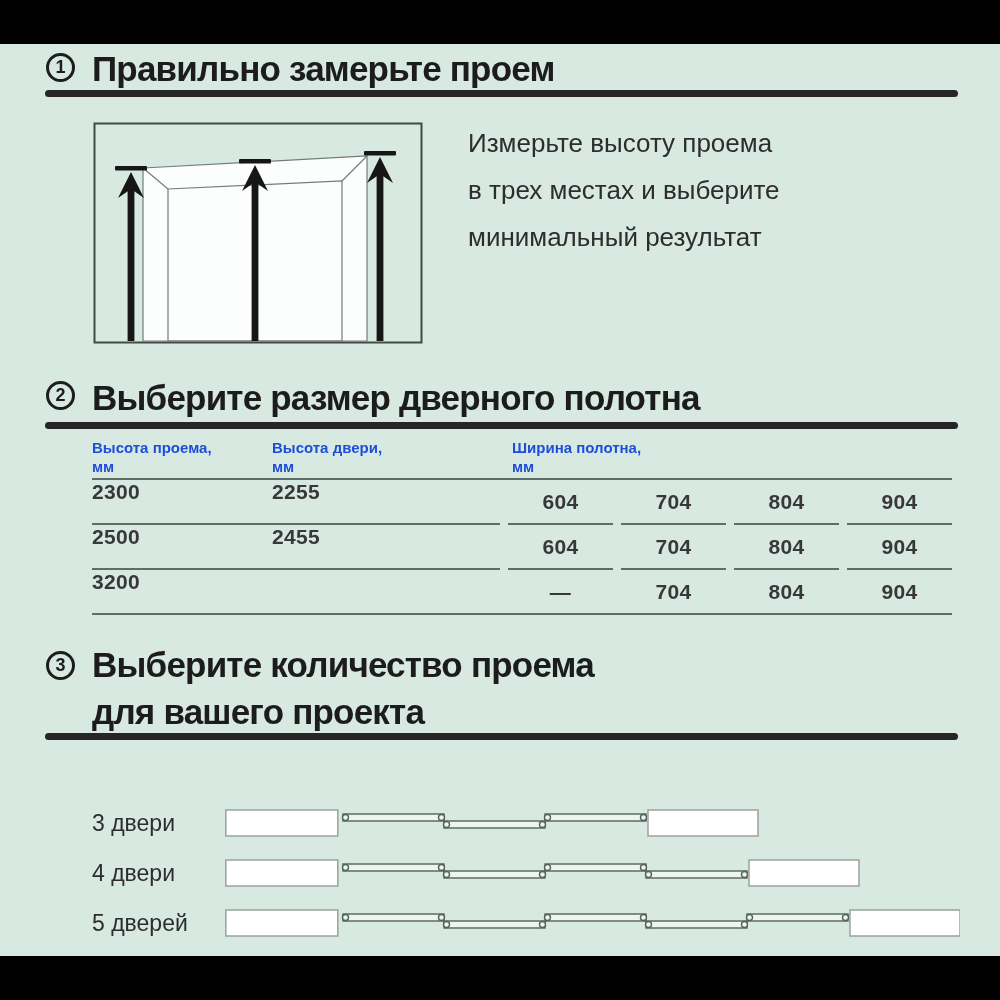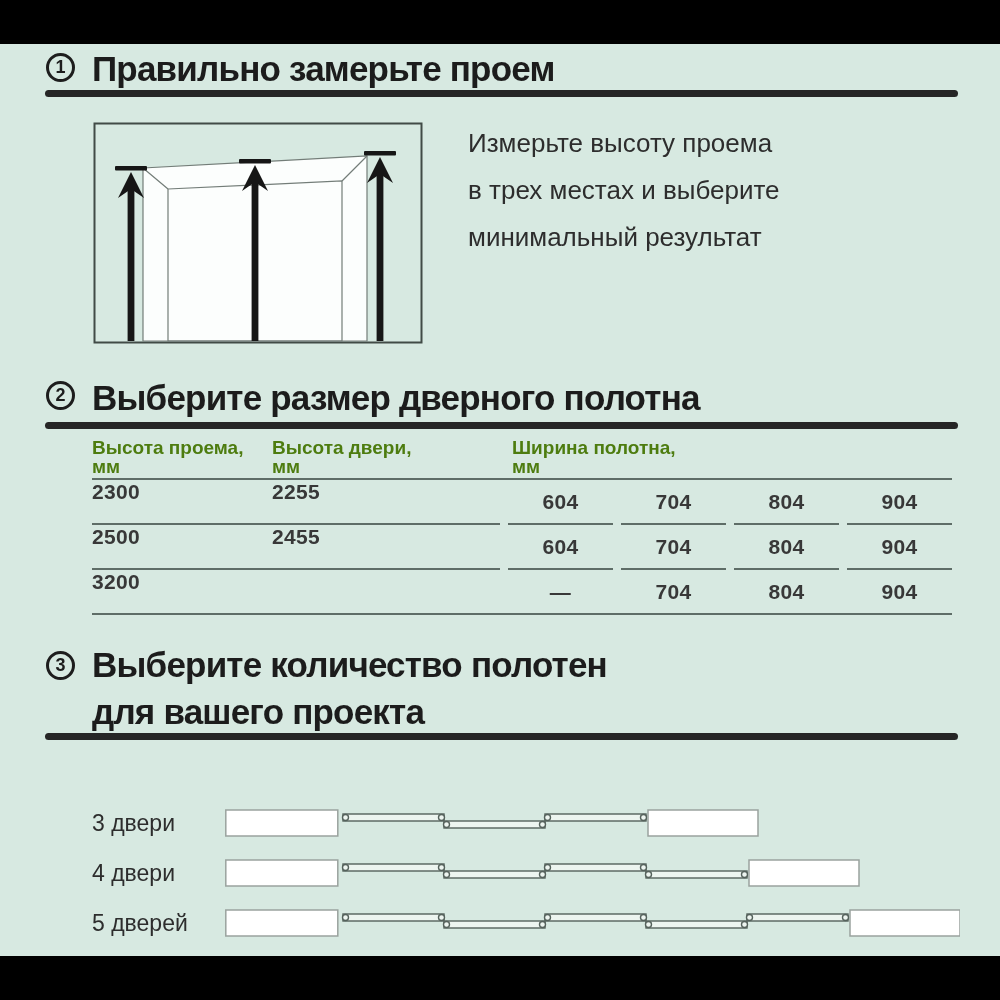--- a/index.html
+++ b/index.html
@@ -22,21 +22,21 @@
     position:absolute;left:92px;font-size:35px;font-weight:700;color:#1c1c1c;
     letter-spacing:-0.8px;white-space:nowrap;
   }
   .rule{position:absolute;left:45px;width:913px;height:7px;background:#262626;border-radius:3.5px;}
 
   .diagram1{position:absolute;left:93px;top:122px;}
   .desc{position:absolute;left:468px;top:120px;font-size:26px;line-height:47px;color:#2d2d2d;white-space:nowrap;}
 
   .size-table{position:absolute;left:92px;top:433px;width:860px;font-size:21px;}
   .thead{display:flex;height:47px;border-bottom:2px solid #5e6d67;
-         font-size:19px;font-weight:700;color:#4d7c0f;line-height:19px;box-sizing:border-box;padding-top:5px;}
+         font-size:15px;font-weight:700;color:#1d4ed8;line-height:19px;box-sizing:border-box;padding-top:5px;}
   .th1{width:180px;} .th2{width:228px;} .th3{margin-left:12px;}
   .trow{display:flex;height:45px;font-weight:600;color:#383838;letter-spacing:0.3px;box-sizing:border-box;}
   .row-left{width:408px;display:flex;border-bottom:2px solid #5e6d67;box-sizing:border-box;}
   .rc1{width:180px;} .rc2{flex:1;}
   .rw{width:105px;margin-left:8px;display:flex;align-items:center;justify-content:center;
       border-bottom:2px solid #5e6d67;box-sizing:border-box;}
   .trow.last{border-bottom:2px solid #5e6d67;}
   .trow.last .row-left,.trow.last .rw{border-bottom:none;}
 
   .door-row{position:absolute;left:0;width:1000px;height:44px;}
@@ -136,21 +136,21 @@
       <div class="rw">—</div>
       <div class="rw">704</div>
       <div class="rw">804</div>
       <div class="rw">904</div>
     </div>
   </div>
 
   <div class="step-circle" style="left:46px;top:651px;">
     <span>3</span>
   </div>
-  <div class="step-title" style="top:645px;">Выберите количество полотен</div>
+  <div class="step-title" style="top:645px;">Выберите количество проема</div>
   <div class="step-title" style="top:692px;">для вашего проекта</div>
   <div class="rule" style="top:733px;"></div>
 
   <div class="door-row" style="top:801px;">
     <div class="door-label">3 двери</div>
     <div class="door-svg"><svg width="735" height="44" viewBox="0 0 735 44">
           <rect x="0.8" y="9" width="112" height="26" fill="#ffffff" stroke="#9aa29e" stroke-width="1.5"></rect>
           <rect x="118" y="13" width="101" height="7" fill="#edf5f0" stroke="#55625c" stroke-width="1.4"></rect>
           <circle cx="120.5" cy="16.5" r="3" fill="#edf5f0" stroke="#55625c" stroke-width="1.4"></circle>
           <circle cx="216.5" cy="16.5" r="3" fill="#edf5f0" stroke="#55625c" stroke-width="1.4"></circle>

